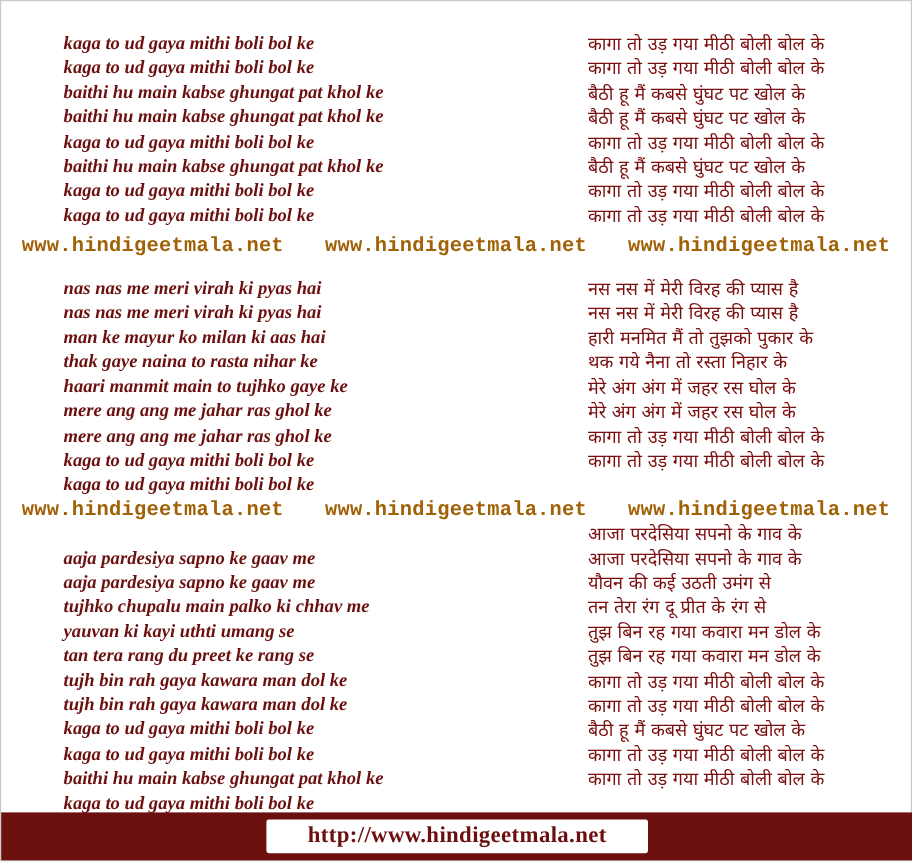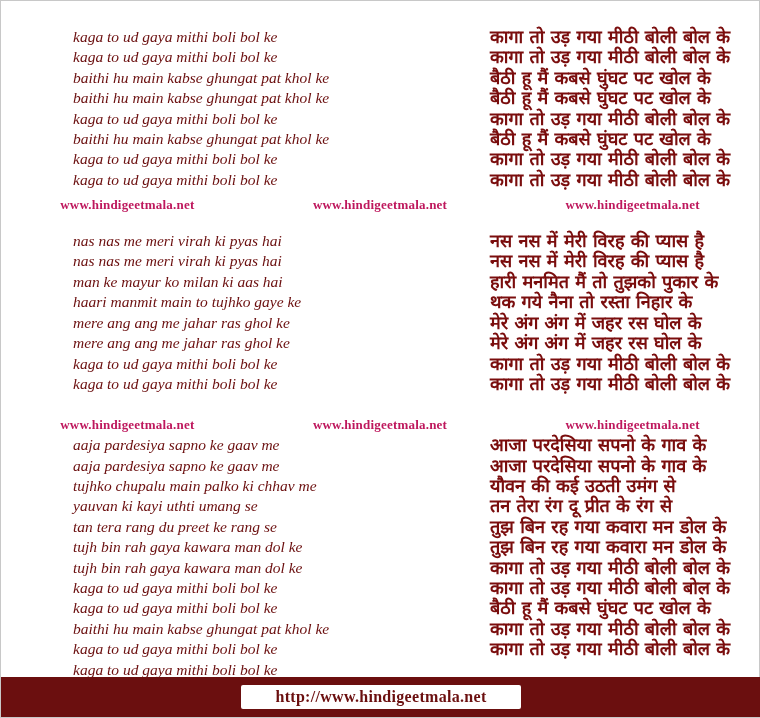--- a/index.html
+++ b/index.html
@@ -32,86 +32,87 @@
   .columns {
     display: flex;
     flex-direction: row;
     width: 100%;
   }
   .col {
     width: 50%;
     box-sizing: border-box;
   }
   .col-left {
-    padding-left: 72px;
+    padding-left: 52px;
     padding-right: 8px;
+    font-weight: bold;
   }
   .col-right {
     padding-left: 110px;
     padding-right: 8px;
   }
   .line {
     color: #6b0f0f;
     font-style: italic;
     font-size: 15.5px;
     line-height: 20.4px;
     white-space: nowrap;
     font-family: "Liberation Serif", serif;
   }
   .line.blank {
     font-style: normal;
     color: transparent;
   }
   .hline {
     color: #7a0d0d;
-    font-size: 18px;
+    font-size: 15px;
     line-height: 20.4px;
     white-space: nowrap;
-    font-weight: bold;
+    font-weight: normal;
     font-family: "DejaVu Sans", sans-serif;
   }
   .hline.blank {
     color: transparent;
   }
   
   .watermark {
     position: absolute;
     left: 0;
     width: 100%;
     height: 16px;
     display: flex;
     justify-content: space-around;
     align-items: center;
     pointer-events: none;
   }
   .watermark span {
-    color: #be185d;
-    font-size: 13px;
+    color: #a16207;
+    font-size: 17px;
     font-weight: bold;
-    font-family: Liberation Serif, serif;
+    font-family: Liberation Mono, monospace;
     letter-spacing: 0.2px;
   }
   .wm1 { top: 196px; }
   .wm2 { top: 416px; }
   .footer {
     position: absolute;
     left: 0;
     bottom: 0;
     width: 760px;
     height: 40px;
     background: #6b0f0f;
     display: flex;
     align-items: center;
     justify-content: center;
   }
   .footer-inner {
     background: #ffffff;
     color: #6b0f0f;
     font-weight: bold;
-    font-size: 16px;
+    font-size: 19px;
     font-family: "Liberation Serif", serif;
     padding: 3px 34px;
     border-radius: 2px;
     letter-spacing: 0.3px;
   }
 </style>
 </head>
 <body>
 
 <div class="page">
@@ -125,20 +126,21 @@
           <div class="line">baithi hu main kabse ghungat pat khol ke</div>
           <div class="line">kaga to ud gaya mithi boli bol ke</div>
           <div class="line">baithi hu main kabse ghungat pat khol ke</div>
           <div class="line">kaga to ud gaya mithi boli bol ke</div>
           <div class="line">kaga to ud gaya mithi boli bol ke</div>
           <div class="line blank">&nbsp;</div>
           <div class="line blank">&nbsp;</div>
           <div class="line">nas nas me meri virah ki pyas hai</div>
           <div class="line">nas nas me meri virah ki pyas hai</div>
           <div class="line">man ke mayur ko milan ki aas hai</div>
+          <div class="line">thak gaye naina to rasta nihar ke</div>
           <div class="line">haari manmit main to tujhko gaye ke</div>
           <div class="line">mere ang ang me jahar ras ghol ke</div>
           <div class="line">mere ang ang me jahar ras ghol ke</div>
           <div class="line">kaga to ud gaya mithi boli bol ke</div>
           <div class="line">kaga to ud gaya mithi boli bol ke</div>
           <div class="line blank">&nbsp;</div>
           <div class="line blank">&nbsp;</div>
           <div class="line">aaja pardesiya sapno ke gaav me</div>
           <div class="line">aaja pardesiya sapno ke gaav me</div>
           <div class="line">tujhko chupalu main palko ki chhav me</div>

